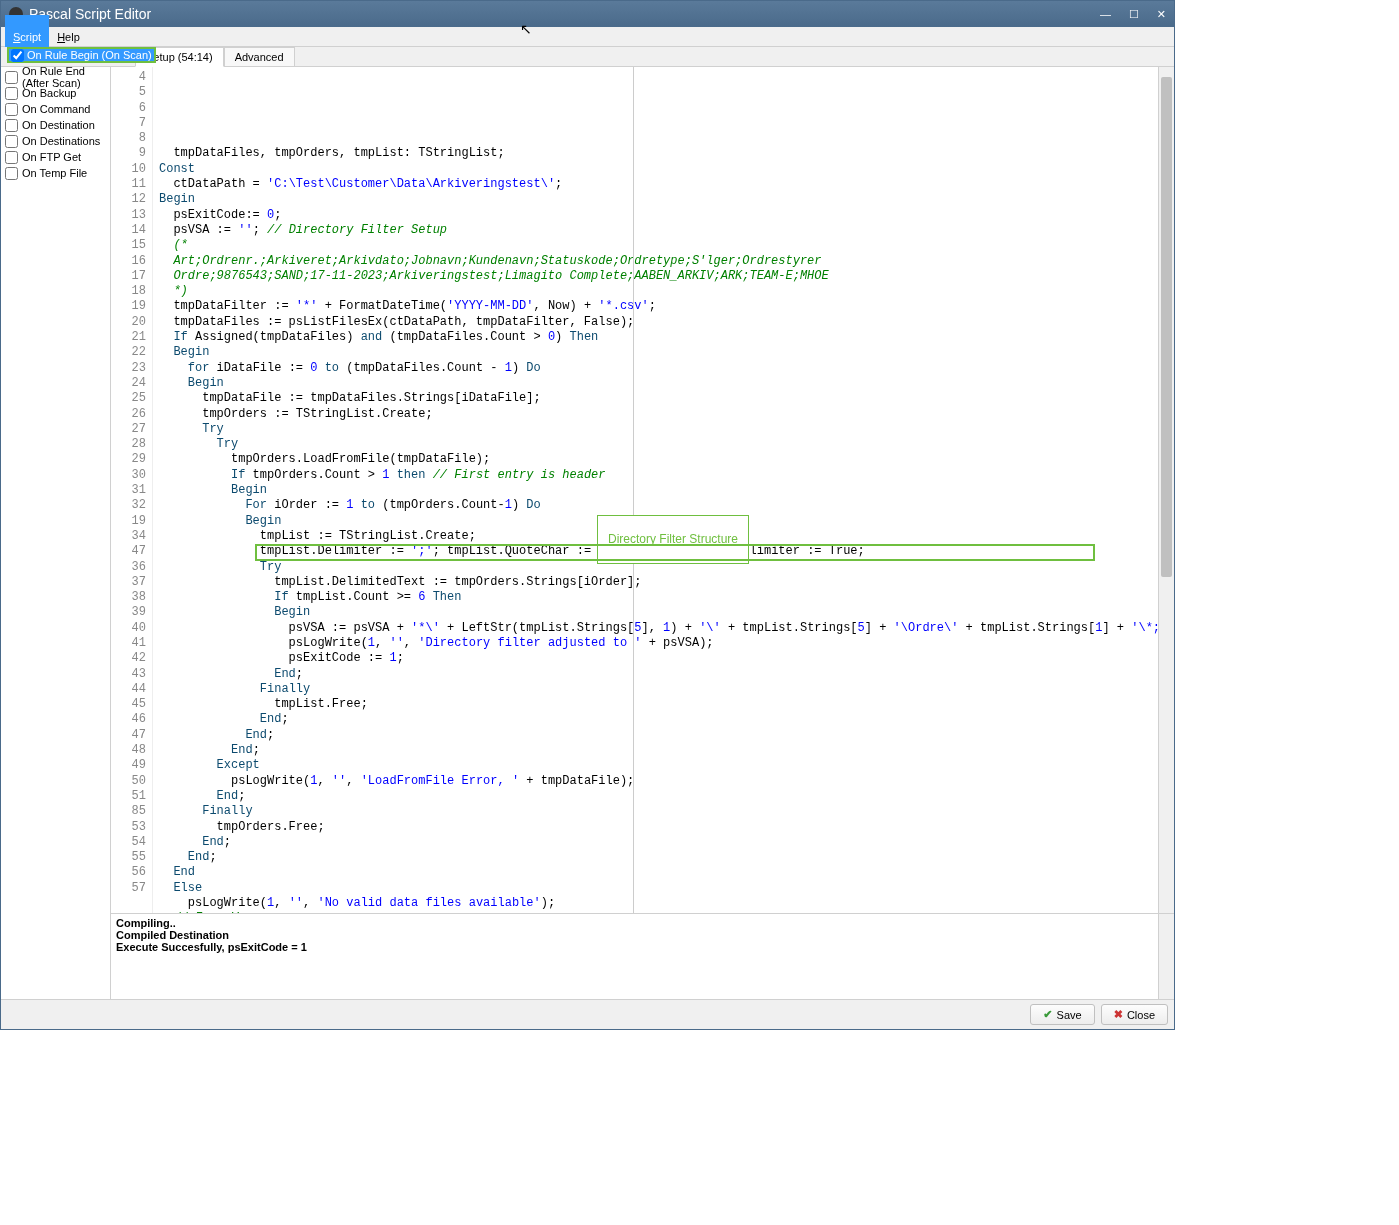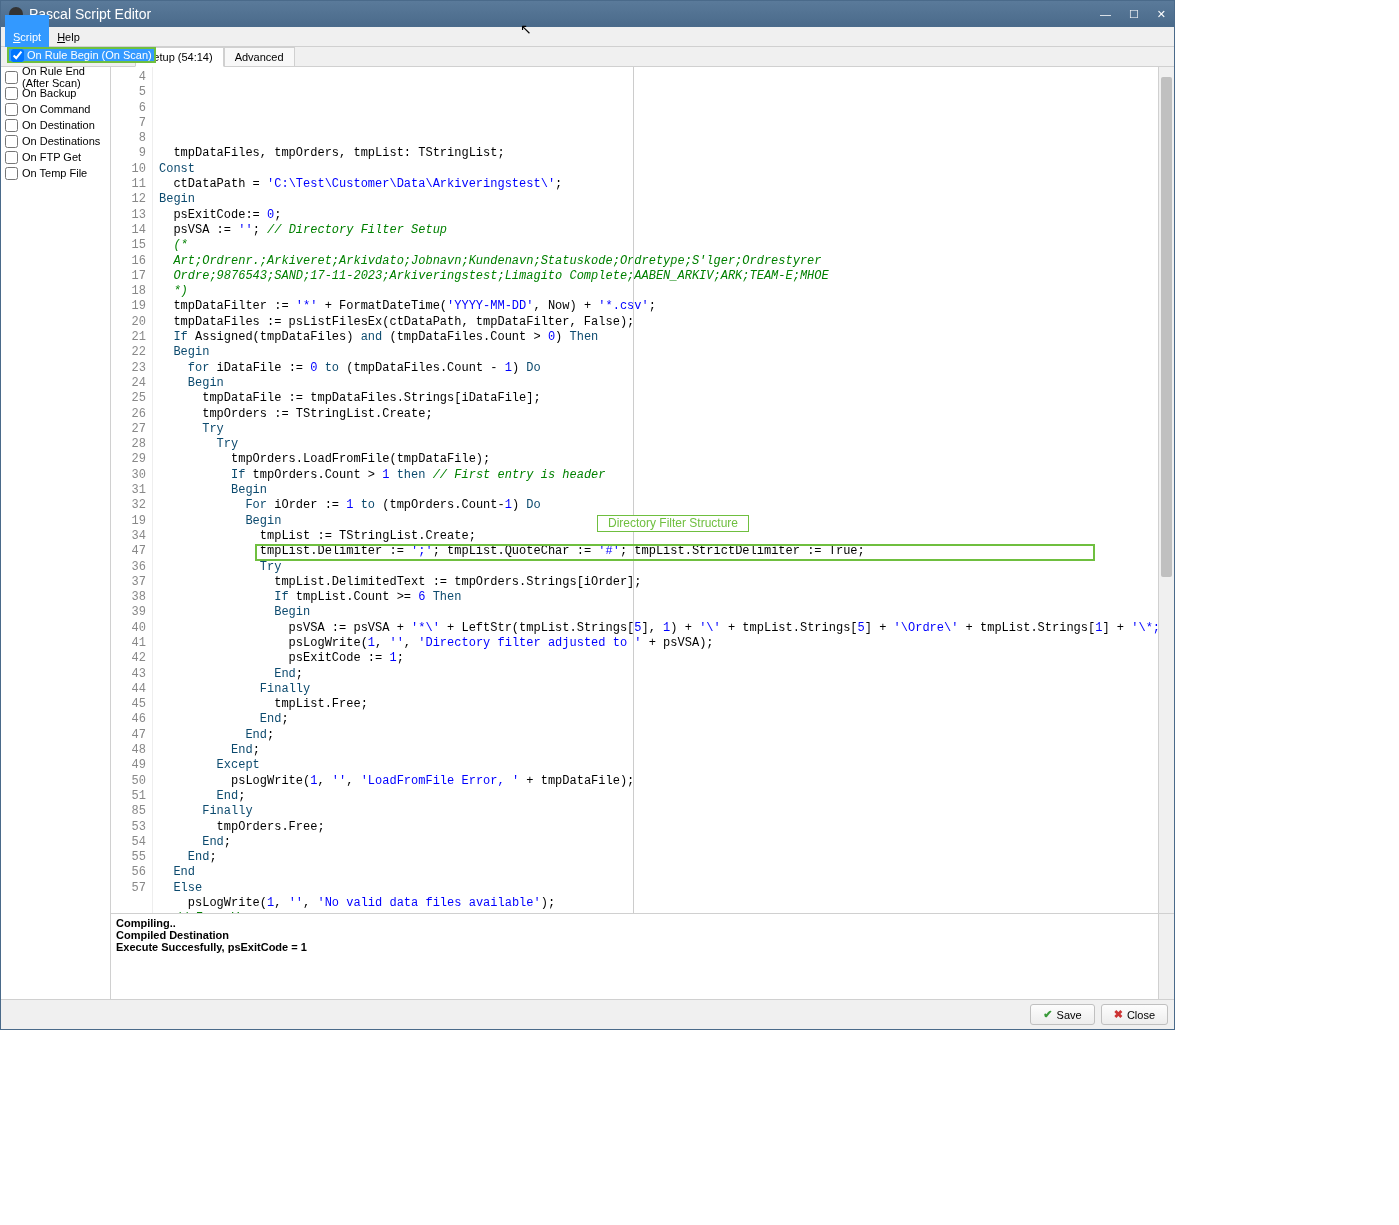--- a/index.html
+++ b/index.html
@@ -31,21 +31,21 @@
 .side-item { display: flex; align-items: center; height: 16px; }
 .side-item input { margin-right: 4px; }
 
 .editor-wrap { flex: 1; display: flex; flex-direction: column; min-width: 0; position: relative; }
 .editor { flex: 1; display: flex; overflow: hidden; font-family: 'Consolas', 'Courier New', monospace; font-size: 12px; line-height: 15.3px; position: relative; }
 .gutter { width: 42px; text-align: right; color: #888; padding: 3px 6px 0 0; background: #fff; border-right: 1px solid #eee; user-select: none; }
 .gutter div { height: 15.3px; }
 .code { flex: 1; padding: 3px 0 0 6px; position: relative; white-space: pre; overflow: hidden; }
 .code-line { height: 15.3px; }
 .vline { position: absolute; left: 480px; top: 0; bottom: 0; border-left: 1px solid #ccc; }
-.callout { position: absolute; border: 1px solid #6fbf3f; color: #6fbf3f; background: #fff; font-family: Tahoma, sans-serif; font-size: 12px; padding: 0 10px; }
+.callout { position: absolute; border: 1px solid #6fbf3f; color: #6fbf3f; background: #fff; font-family: Tahoma, sans-serif; font-size: 12px; padding: 16px 10px; }
 .hl-box { position: absolute; border: 2px solid #6fbf3f; }
 .scroll-v { width: 16px; background: #f0f0f0; border-left: 1px solid #d0d0d0; position: relative; }
 .scroll-v .thumb { position: absolute; left: 2px; right: 2px; top: 10px; height: 500px; background: #c0c0c0; border-radius: 2px; }
 
 .kw { color: #0c4a6e; font-weight: normal; }
 .str { color: #0000ff; }
 .num { color: #0000ff; }
 .cmt { color: #008000; font-style: italic; }
 .plain { color: #000; }
 

